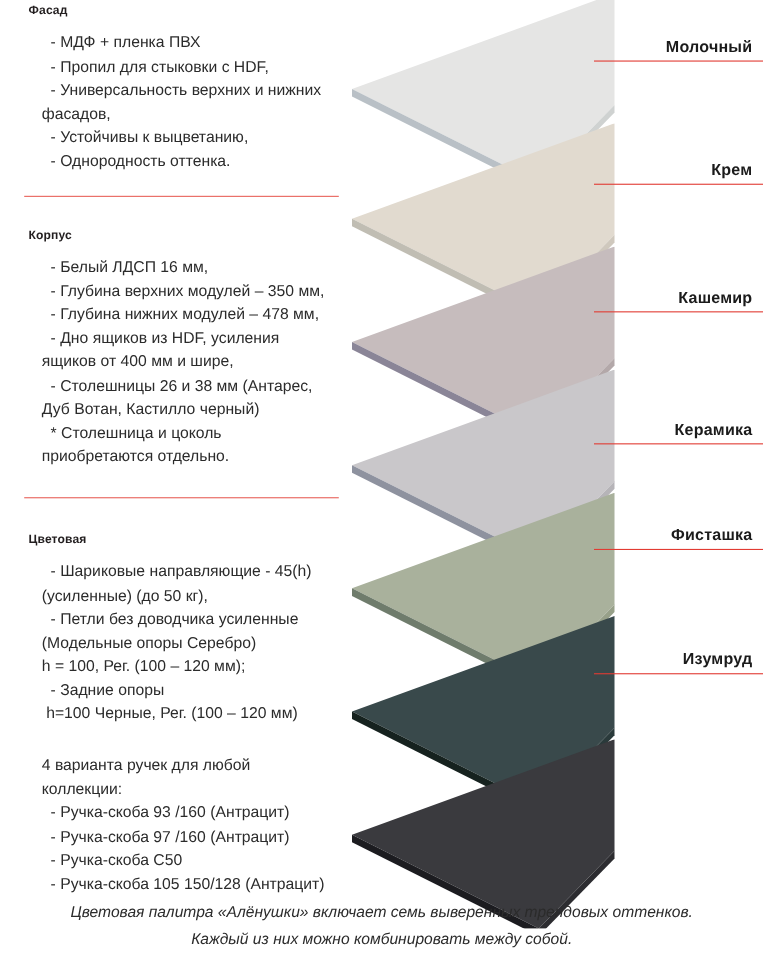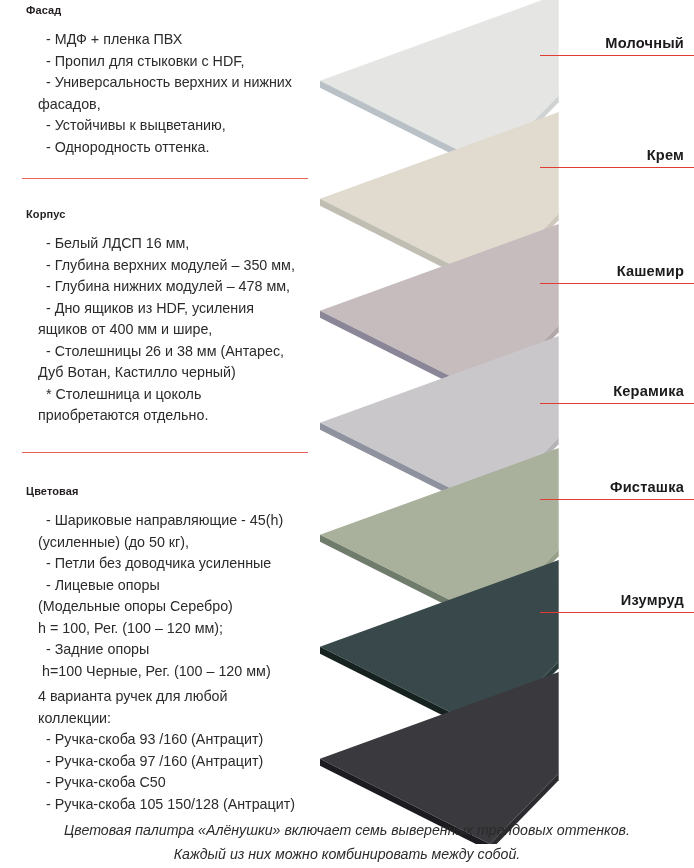--- a/index.html
+++ b/index.html
@@ -160,21 +160,20 @@
     </ul>
   </div>
   <div class="rule" style="top: 452px; border-top-color: rgb(232, 98, 90);"></div>
 
   <div class="section" style="top:485px">
     <div class="sec-title">Цветовая</div>
     <ul class="sec-lines">
       <li> - Шариковые направляющие - 45(h)</li>
       <li class="hang">(усиленные) (до 50 кг),</li>
       <li> - Петли без доводчика усиленные</li>
-      <li> - Лицевые опоры</li>
       <li class="hang">(Модельные опоры Серебро)</li>
       <li class="hang">h = 100, Рег. (100 – 120 мм);</li>
       <li> - Задние опоры</li>
       <li class="hang"> h=100 Черные, Рег. (100 – 120 мм)</li>
     </ul>
   </div>
 
   <div class="section" style="top:686px">
     <ul class="sec-lines">
       <li class="hang">4 варианта ручек для любой</li>

